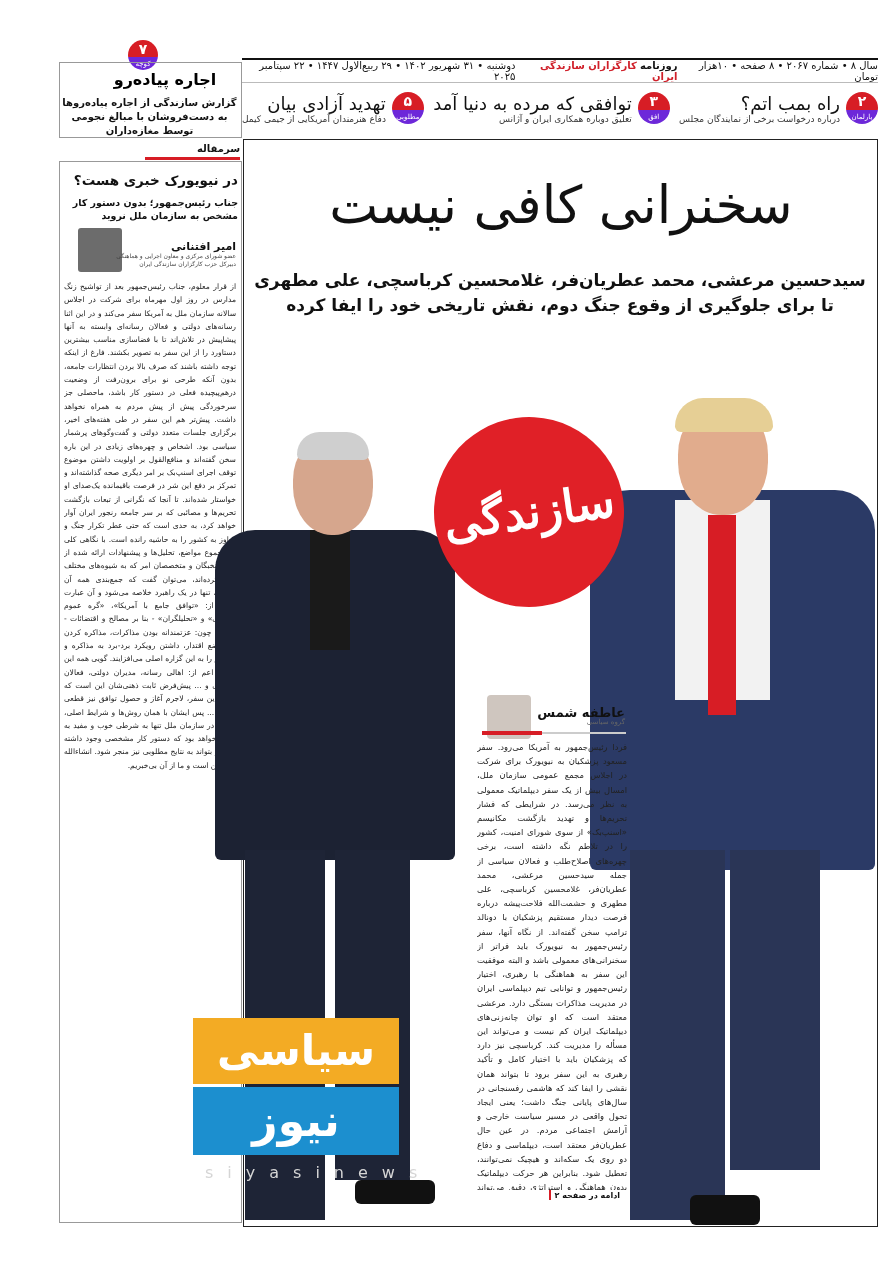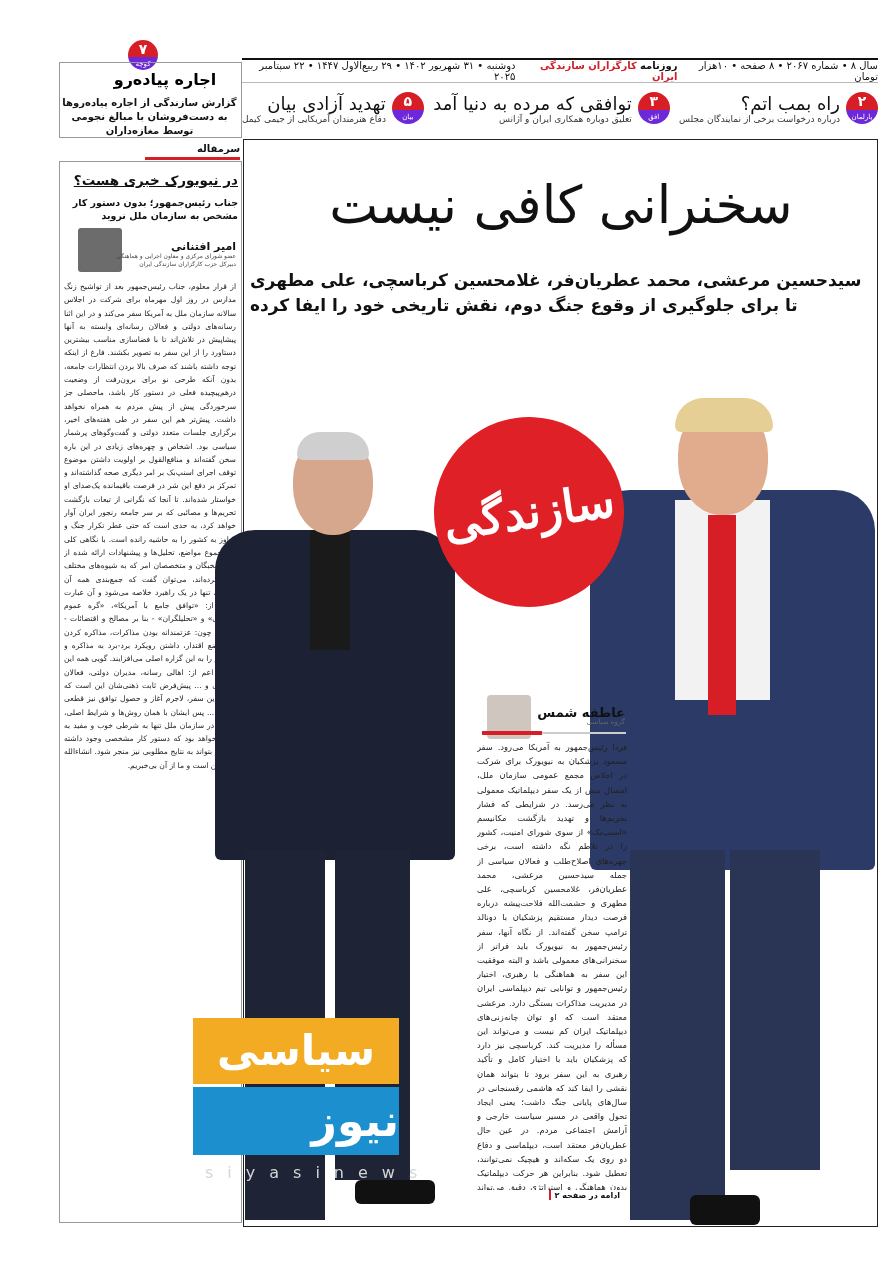--- a/index.html
+++ b/index.html
@@ -16,21 +16,21 @@
   .teaser { display:flex; align-items:center; gap:6px; }
   .badge { width:32px; height:32px; border-radius:50%; overflow:hidden; position:relative; flex:0 0 32px; }
   .badge .top { position:absolute; left:0; top:0; width:100%; height:55%; background:#d71d25; color:#fff; font-weight:bold; font-size:14px; text-align:center; line-height:18px; }
   .badge .bot { position:absolute; left:0; bottom:0; width:100%; height:45%; background:#6d28d9; color:#fff; font-size:7px; text-align:center; line-height:14px; }
   .teaser .t { font-weight:normal; font-size:18px; }
   .teaser .s { font-size:9px; color:#333; }
 
   
   .frame { position:absolute; left:243px; top:139px; width:633px; height:1086px; border:1.5px solid #222; }
   .headline { position:absolute; left:243px; top:175px; width:636px; text-align:center; font-size:52px; font-weight:normal; direction:rtl; letter-spacing:-1px; font-family:"DejaVu Sans", sans-serif; }
-  .lede { position:absolute; left:250px; top:268px; width:620px; text-align:left; font-size:17px; font-weight:bold; line-height:25px; direction:rtl; }
+  .lede { position:absolute; left:250px; top:268px; width:620px; text-align:center; font-size:17px; font-weight:bold; line-height:25px; direction:rtl; }
 
   
   .logo { position:absolute; left:434px; top:417px; width:190px; height:190px; border-radius:50%; background:#e02027; color:#fff; display:flex; align-items:center; justify-content:center; font-size:46px; font-weight:bold; transform:rotate(-8deg); font-family:"DejaVu Serif", serif; }
 
   
   .person { position:absolute; }
   .suit-left { left:205px; top:420px; width:260px; height:810px; }
   .suit-right { left:580px; top:390px; width:300px; height:840px; }
   .head { position:absolute; border-radius:45% 45% 48% 48%; background:#d9a98a; }
   .body-suit { position:absolute; background:#1c2233; border-radius:40px 40px 6px 6px; }
@@ -50,30 +50,30 @@
   .art2-cont::after { content:""; display:inline-block; width:1.5px; height:10px; background:#d71d25; margin-right:4px; vertical-align:middle; }
 
   
   .lc-num { position:absolute; left:128px; top:40px; width:30px; height:30px; border-radius:50%; overflow:hidden; }
   .lc-box { position:absolute; left:59px; top:62px; width:181px; height:74px; border:1px solid #999; }
   .lc-title { position:absolute; left:59px; top:70px; width:212px; text-align:center; font-size:16px; font-weight:bold; color:#000000; direction:rtl; }
   .lc-sub { position:absolute; left:62px; top:96px; width:175px; text-align:center; font-size:10px; font-weight:bold; line-height:14px; direction:rtl; }
   .lc-section { position:absolute; left:59px; top:143px; width:181px; font-size:10px; font-weight:bold; direction:rtl; text-align:right; }
   .lc-section-bar { position:absolute; left:145px; top:157px; width:95px; height:3px; background:#d71d25; }
   .lc-frame { position:absolute; left:59px; top:161px; width:181px; height:1060px; border:1px solid #999; }
-  .lc-head { position:absolute; left:62px; top:172px; width:176px; font-size:13.5px; font-weight:bold; direction:rtl; text-align:right;text-decoration:underline; }
+  .lc-head { position:absolute; left:62px; top:172px; width:176px; font-size:13.5px; font-weight:bold; direction:rtl; text-align:right; }
   .lc-deck { position:absolute; left:62px; top:196px; width:176px; font-size:9.5px; font-weight:bold; line-height:13px; direction:rtl; text-align:right; }
   .lc-photo { position:absolute; left:78px; top:228px; width:44px; height:44px; background:#6c6c6c; border-radius:3px; }
   .lc-author { position:absolute; left:126px; top:240px; width:110px; font-size:11px; font-weight:bold; direction:rtl; text-align:right; }
   .lc-role { position:absolute; left:100px; top:252px; width:136px; font-size:6px; line-height:7.5px; color:#444; direction:rtl; text-align:right; }
   .lc-body { position:absolute; left:64px; top:280px; width:172px; height:940px; font-size:7.6px; line-height:13.3px; direction:rtl; text-align:justify; color:#222; overflow:hidden; }
 
   
   .wm-yellow { position:absolute; left:193px; top:1018px; width:206px; height:66px; background:#f3ab24; color:#fff; font-size:42px; font-weight:bold; text-align:center; line-height:66px; direction:rtl; }
-  .wm-blue { position:absolute; left:193px; top:1087px; width:206px; height:68px; background:#1c8fcf; color:#fff; font-size:44px; font-weight:bold; text-align:right; line-height:68px; direction:rtl; }
+  .wm-blue { position:absolute; left:193px; top:1087px; width:206px; height:68px; background:#1c8fcf; color:#fff; font-size:44px; font-weight:bold; text-align:center; line-height:68px; direction:rtl; }
   .wm-latin { position:absolute; left:205px; top:1163px; width:240px; font-size:16px; letter-spacing:14px; color:#d5d5d5; }
 </style>
 </head>
 <body>
 
 <div class="top-rule"></div>
 <div class="top-meta">
   <span>سال ۸ • شماره ۲۰۶۷ • ۸ صفحه • ۱۰هزار تومان</span>
   <span class="brand">
     <b>روزنامه</b>
@@ -100,21 +100,21 @@
       <div class="bot">افق</div>
     </div>
     <div>
       <div class="t">توافقی که مرده به دنیا آمد</div>
       <div class="s">تعلیق دوباره همکاری ایران و آژانس</div>
     </div>
   </div>
   <div class="teaser">
     <div class="badge">
       <div class="top">۵</div>
-      <div class="bot">بیان</div>
+      <div class="bot">مطلوبی</div>
     </div>
     <div>
       <div class="t">تهدید آزادی بیان</div>
       <div class="s">دفاع هنرمندان آمریکایی از جیمی کیمل</div>
     </div>
   </div>
 </div>
 
 <div class="lc-num badge">
   <div class="top">۷</div>

